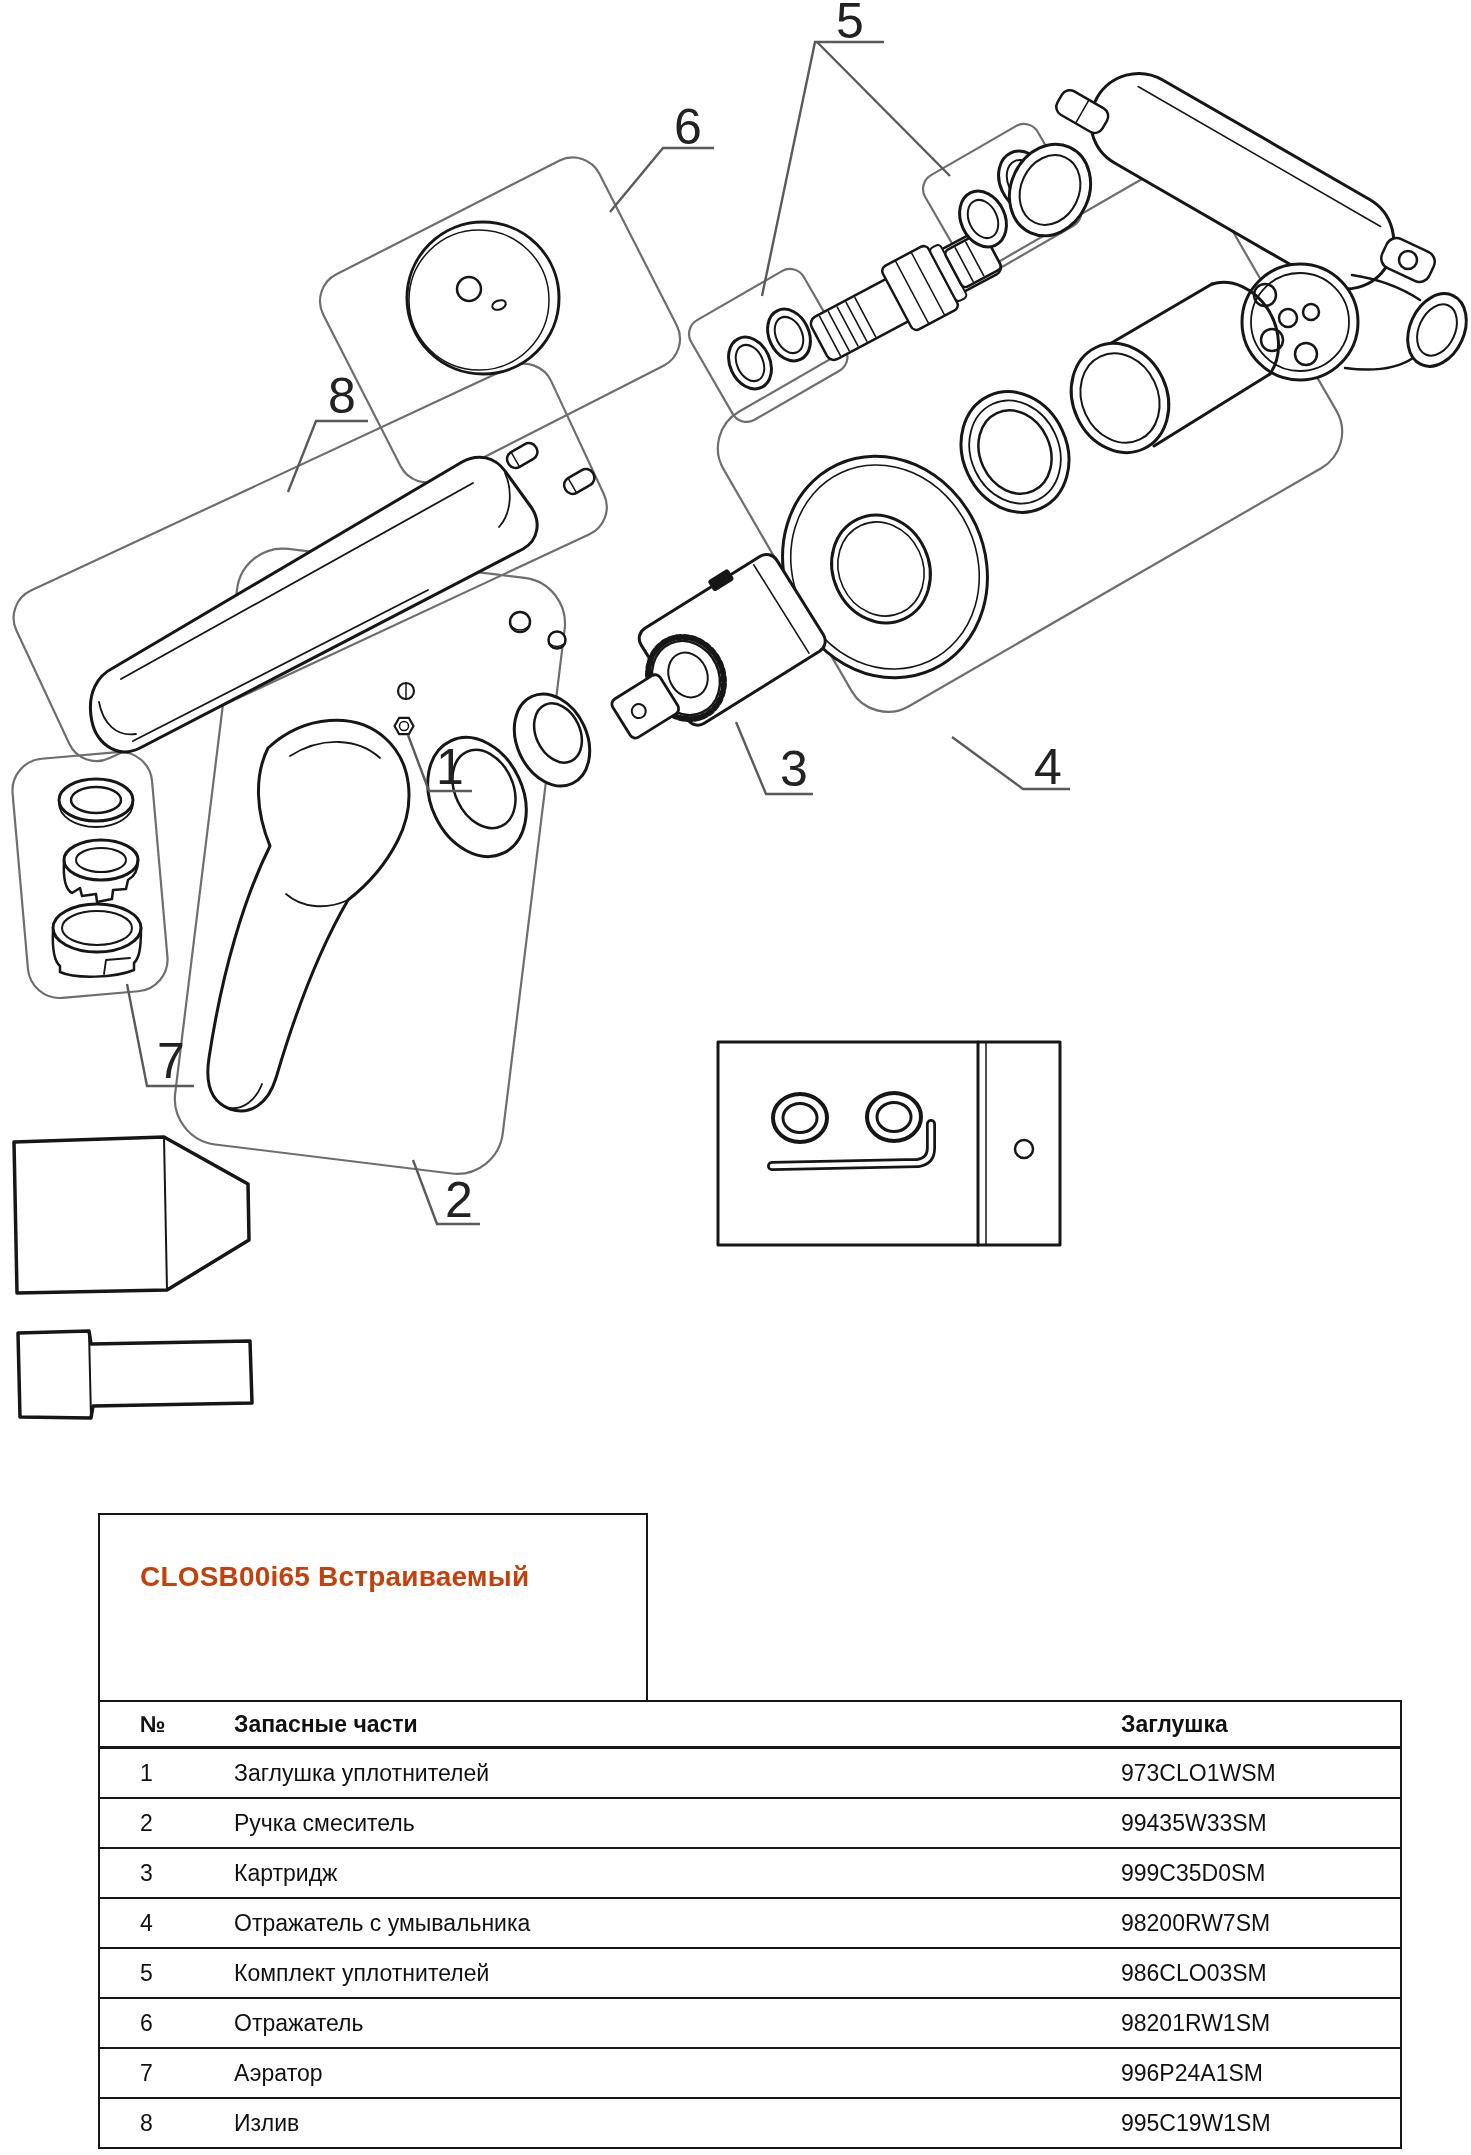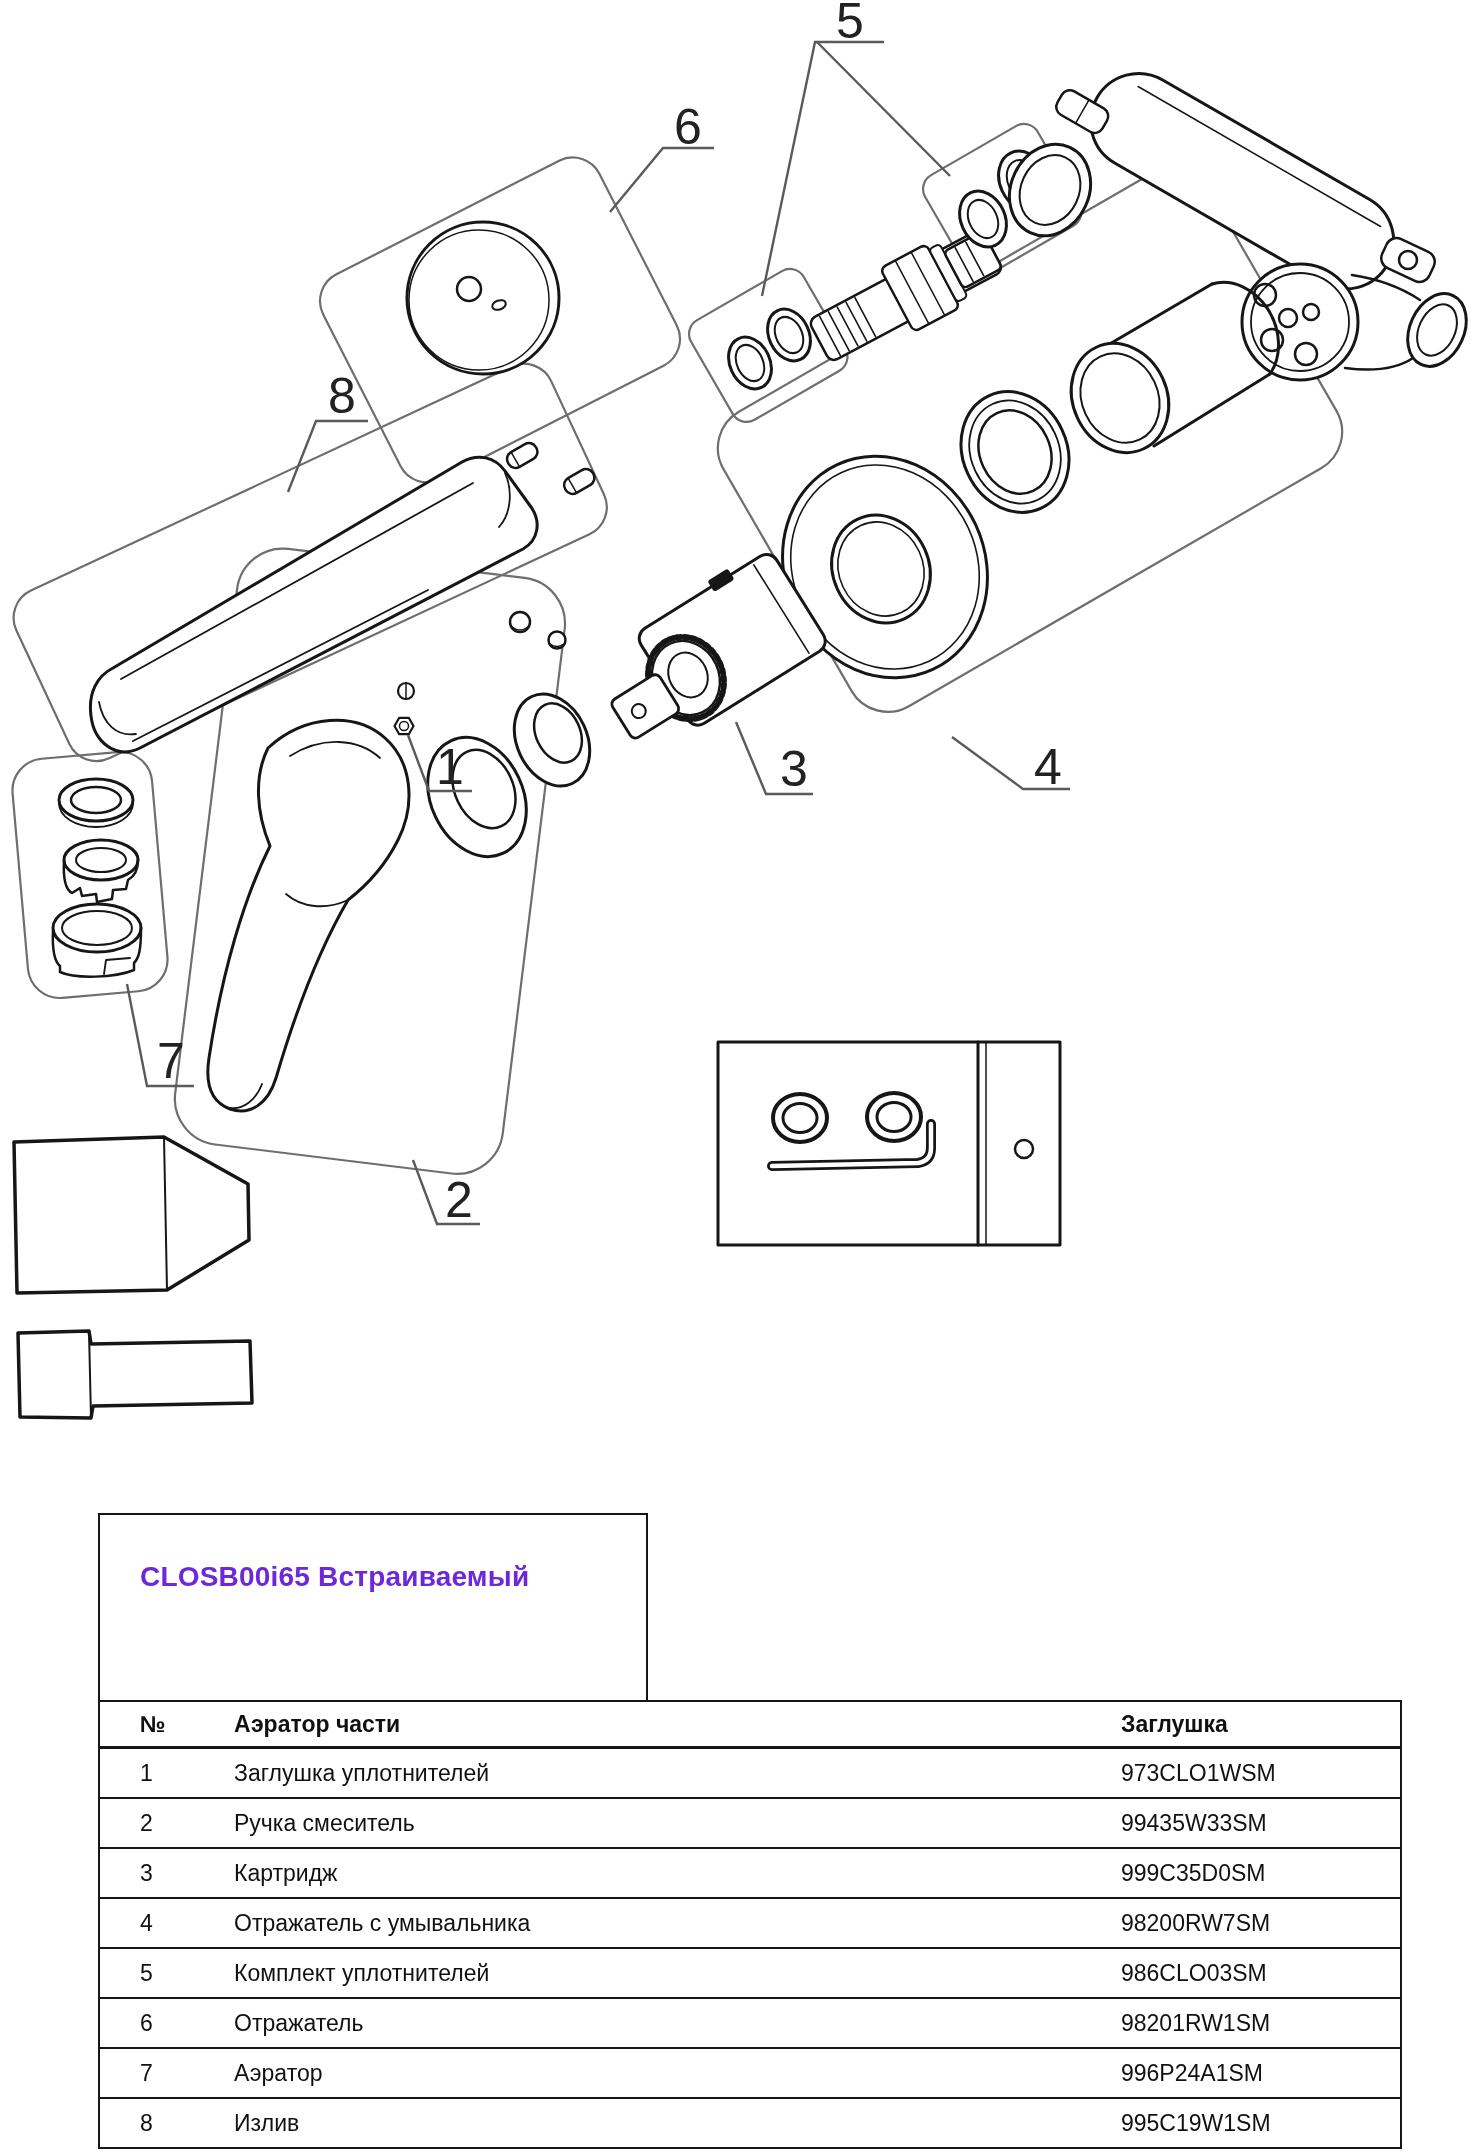--- a/index.html
+++ b/index.html
@@ -3,21 +3,21 @@
 <meta charset="utf-8">
 <style>
   html,body{margin:0;padding:0;background:#fff;}
   .page{position:relative;width:1471px;height:2155px;background:#ffffff;
         font-family:"Liberation Sans",sans-serif;overflow:hidden;}
   .diagram{position:absolute;left:0;top:0;}
   svg text.callout{font-family:"Liberation Sans",sans-serif;font-size:50px;fill:#222;}
   .spec{position:absolute;left:98px;top:1513px;}
   .spec-title-box{width:550px;height:187px;border:2px solid #161616;border-bottom:none;
       box-sizing:border-box;padding:42px 0 0 40px;}
-  .spec-title{font-size:28px;font-weight:700;line-height:40px;color:#6d28d9;letter-spacing:.2px;}
+  .spec-title{font-size:28px;font-weight:700;line-height:40px;color:#c2410c;letter-spacing:.2px;}
   .parts-table{border-collapse:collapse;width:1302px;table-layout:fixed;
       font-size:23px;color:#111;border:2px solid #161616;}
   .parts-table th,.parts-table td{height:48px;vertical-align:middle;padding:0;text-align:left;
       overflow:hidden;white-space:nowrap;}
   .parts-table thead th{font-weight:700;height:44px;}
   .parts-table tr{border-top:2px solid #161616;}
   .parts-table tbody tr:first-child{border-top:3px solid #161616;}
   .parts-table th:first-child,.parts-table td:first-child{padding-left:40px;}
 </style>
 </head>
@@ -249,21 +249,21 @@
   </div>
   <table class="parts-table">
     <colgroup>
           <col style="width:135px">
           <col style="width:887px">
           <col style="width:280px">
         </colgroup>
     <thead>
       <tr>
         <th>№</th>
-        <th>Аэратор части</th>
+        <th>Запасные части</th>
         <th>Заглушка</th>
       </tr>
     </thead>
     <tbody>
       <tr>
         <td>1</td>
         <td>Заглушка уплотнителей</td>
         <td>973CLO1WSM</td>
       </tr>
       <tr>

